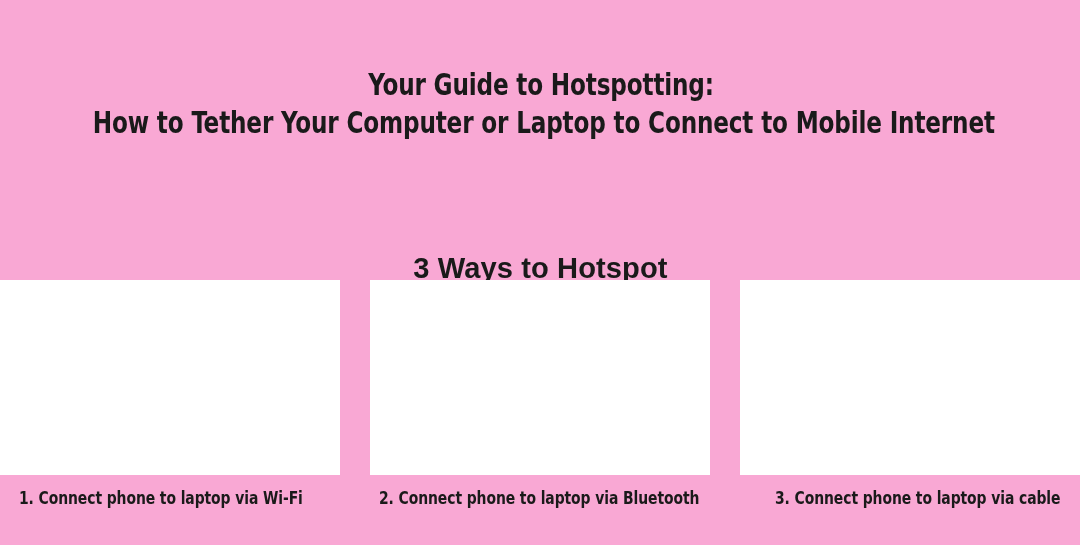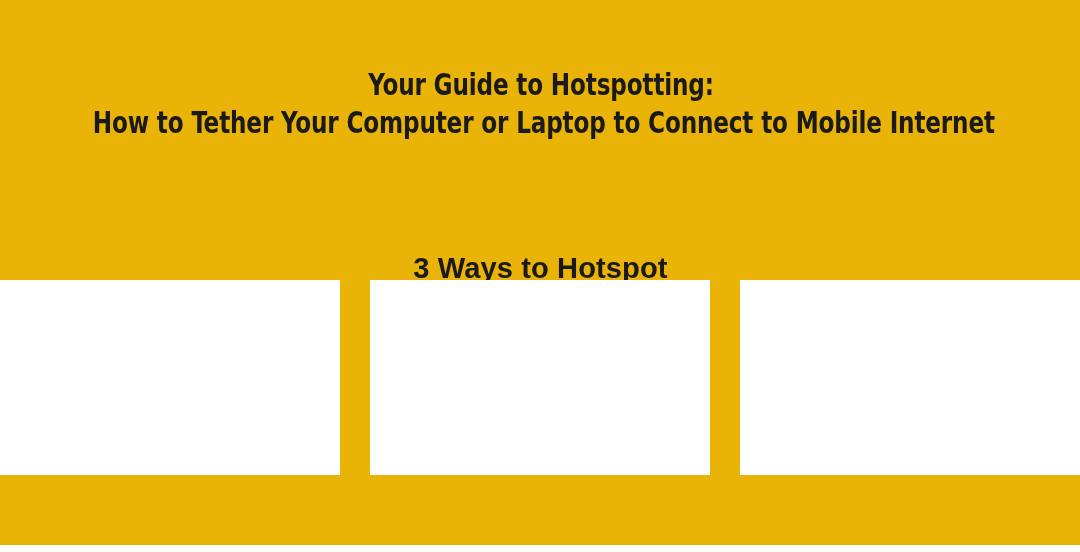--- a/index.html
+++ b/index.html
@@ -14,21 +14,21 @@
     overflow: hidden;
     font-family: "Liberation Sans", sans-serif;
     color: #1a1a1a;
     -webkit-font-smoothing: antialiased;
   }
 
   .page {
     position: relative;
     width: 1080px;
     height: 545px;
-    background: #eab308;
+    background: #f9a8d4;
   }
 
   
   .article-title {
     position: absolute;
     left: 0;
     top: 44px;
     width: 1080px;
     text-align: center;
     font-family: "DejaVu Sans Condensed", "Liberation Sans Narrow", "Liberation Sans", sans-serif;
@@ -133,14 +133,19 @@
       <span class="broken-image"></span>
     </div>
     <div class="media-slot">
       <span class="broken-image"></span>
     </div>
     <div class="media-slot">
       <span class="broken-image"></span>
     </div>
   </div>
 
+  <div class="caption-row">
+    <div class="caption caption-1">1. Connect phone to laptop via Wi-Fi</div>
+    <div class="caption caption-2">2. Connect phone to laptop via Bluetooth</div>
+    <div class="caption caption-3">3. Connect phone to laptop via cable</div>
+  </div>
 
 </div>
 
 </body></html>

